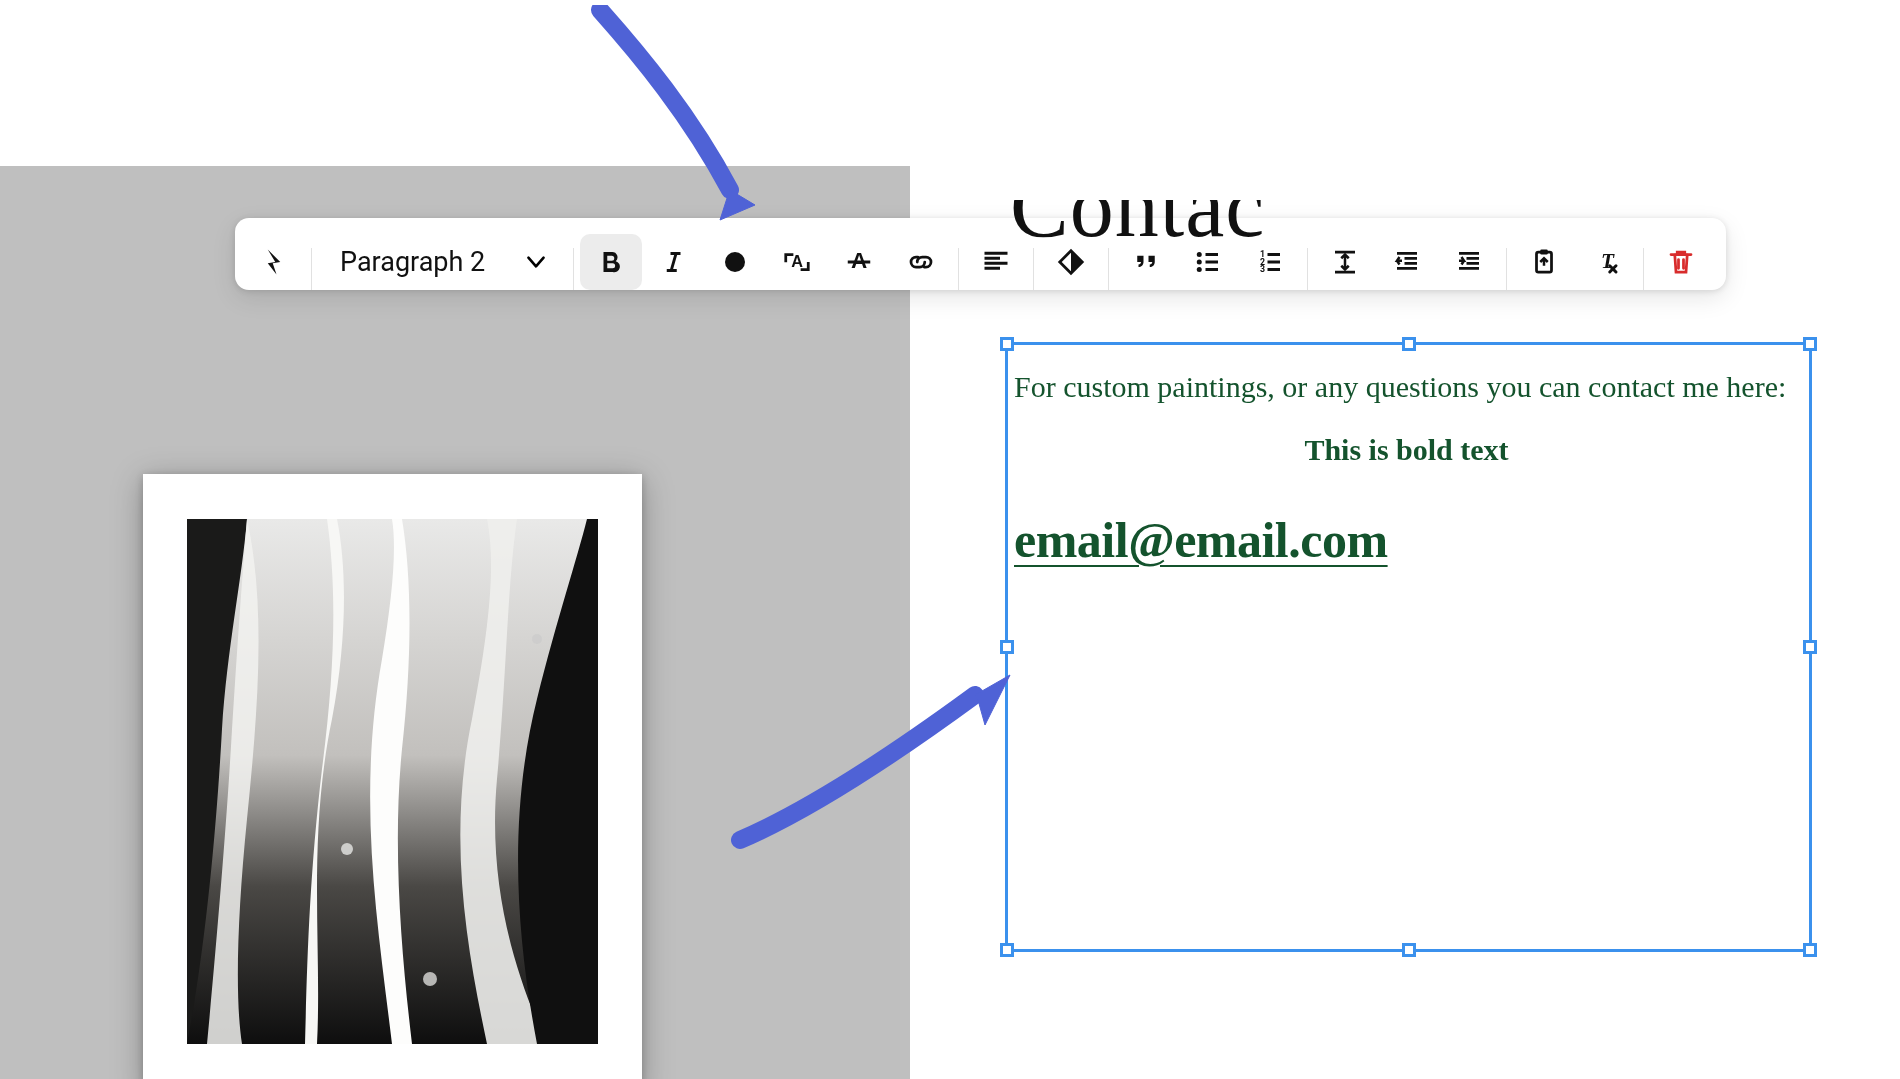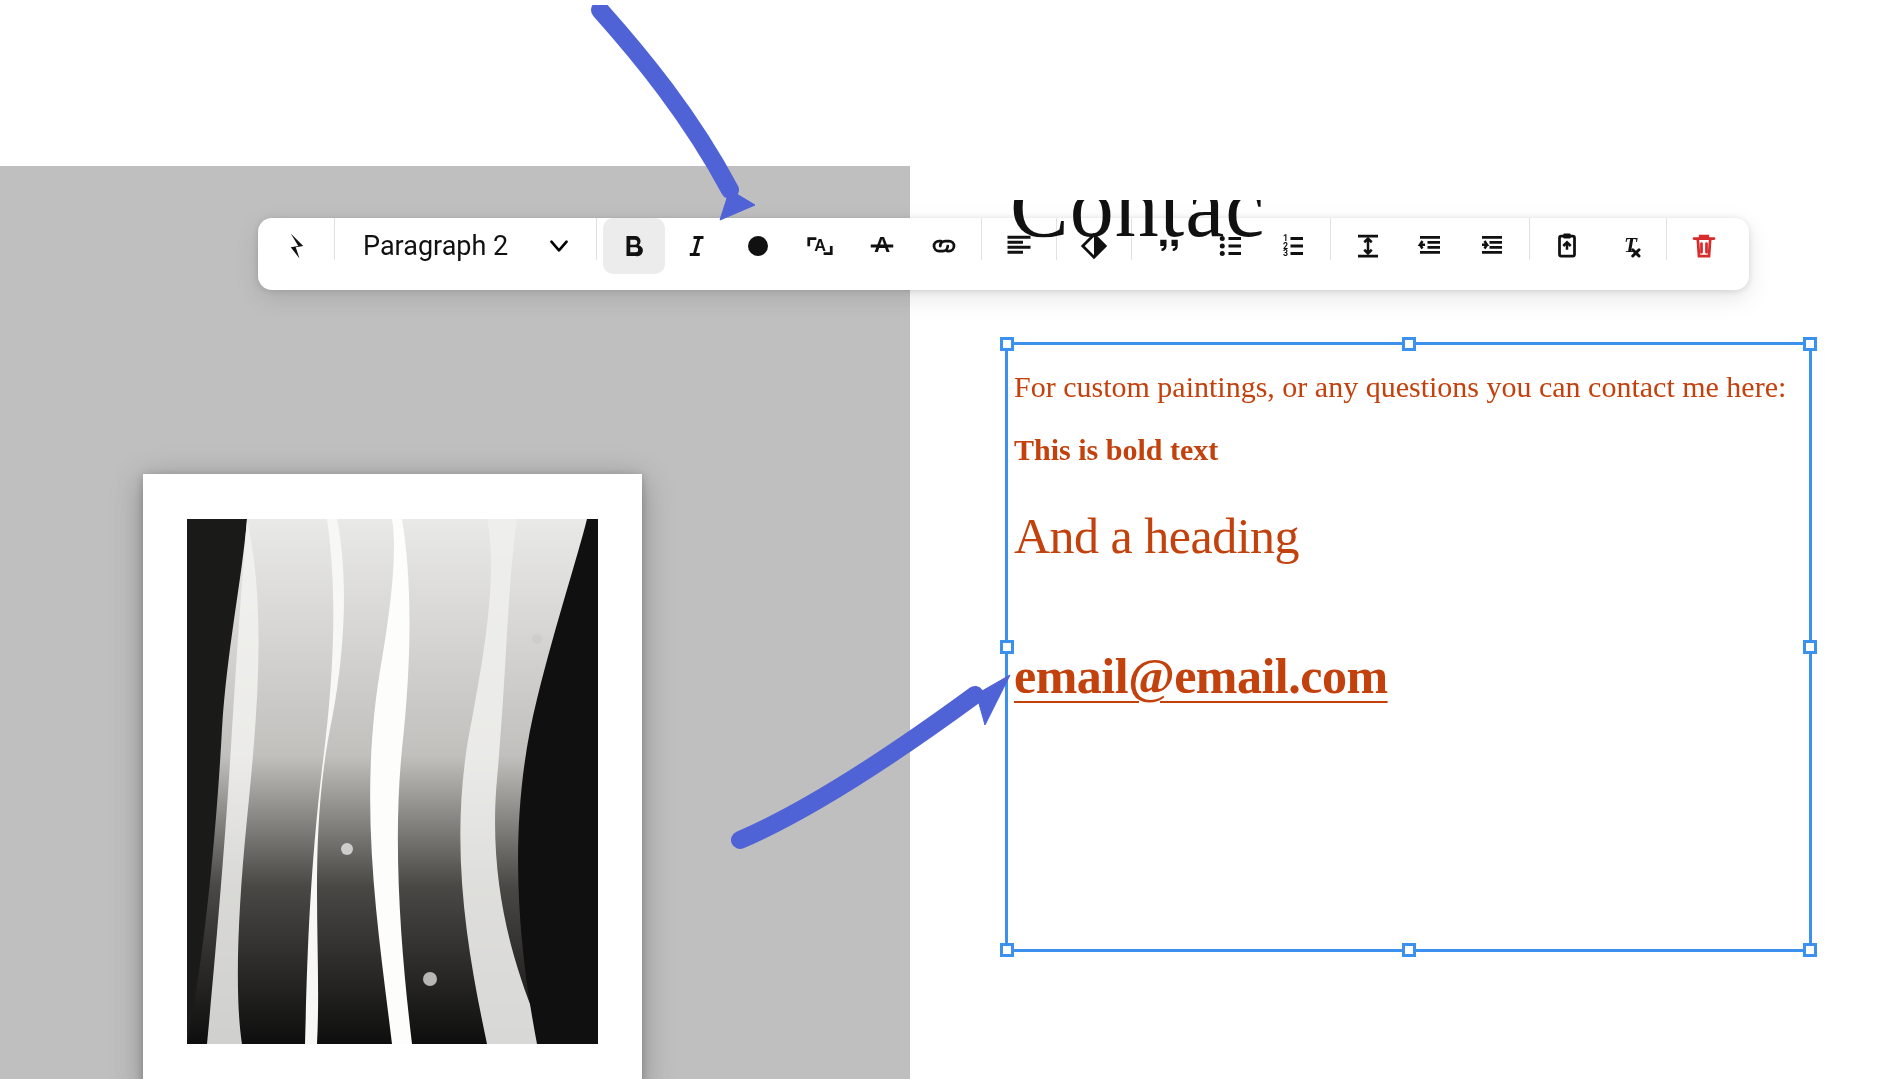--- a/index.html
+++ b/index.html
@@ -43,24 +43,23 @@
     
     .toolbar {
       position: absolute;
       left: 235px;
       top: 218px;
       height: 72px;
       background: #fff;
       border-radius: 14px;
       box-shadow: 0 1px 6px rgba(0,0,0,0.12), 0 8px 24px rgba(0,0,0,0.10);
       display: flex;
-      align-items: flex-start;
+      align-items: flex-end;
       padding: 0 14px 0 8px;
       gap: 0;
-      margin-left: 23px;
     }
     .tb-btn {
       width: 62px;
       height: 56px;
       display: flex;
       align-items: center;
       justify-content: center;
       border-radius: 10px;
       cursor: pointer;
       color: #111;
@@ -134,31 +133,32 @@
     .h-bl { left: -8px; bottom: -8px; }
     .h-bm { left: 50%; bottom: -8px; margin-left: -7px; }
     .h-br { right: -8px; bottom: -8px; }
     
     .text-content {
       position: absolute;
       left: 6px;
       top: 14px;
       right: 10px;
       font-family: Georgia, "Times New Roman", serif;
-      color: #c2410c;
+      color: #14532d;
     }
     .para {
       font-size: 30px;
       line-height: 1.85;
       margin-bottom: 18px;
     }
     .bold-line {
       font-size: 30px;
       font-weight: 700;
       margin-bottom: 40px;
+      text-align: center;
     }
     .h2-line {
       font-size: 50px;
       font-weight: 400;
       margin-bottom: 78px;
       font-family: Georgia, serif;
       letter-spacing: -0.5px;
     }
     .link-line {
       font-size: 50px;
@@ -340,21 +340,20 @@
     <div class="handle h-tr"></div>
     <div class="handle h-ml"></div>
     <div class="handle h-mr"></div>
     <div class="handle h-bl"></div>
     <div class="handle h-bm"></div>
     <div class="handle h-br"></div>
 
     <div class="text-content">
       <div class="para">For custom paintings, or any questions you can contact me here:</div>
       <div class="bold-line">This is bold text</div>
-      <div class="h2-line">And a heading</div>
       <div class="link-line">email@email.com</div>
     </div>
   </div>
 
   <svg class="arrow" style="left:580px; top:5px; width:200px; height:220px;" viewBox="0 0 200 220">
     <path d="M20 5 C 60 50, 110 110, 150 185" stroke="#4f62d6" stroke-width="18" fill="none" stroke-linecap="round"></path>
     <polygon points="150,185 175,200 140,215 148,190" fill="#4f62d6"></polygon>
   </svg>
 
   <svg class="arrow" style="left:720px; top:660px; width:300px; height:200px;" viewBox="0 0 300 200">

